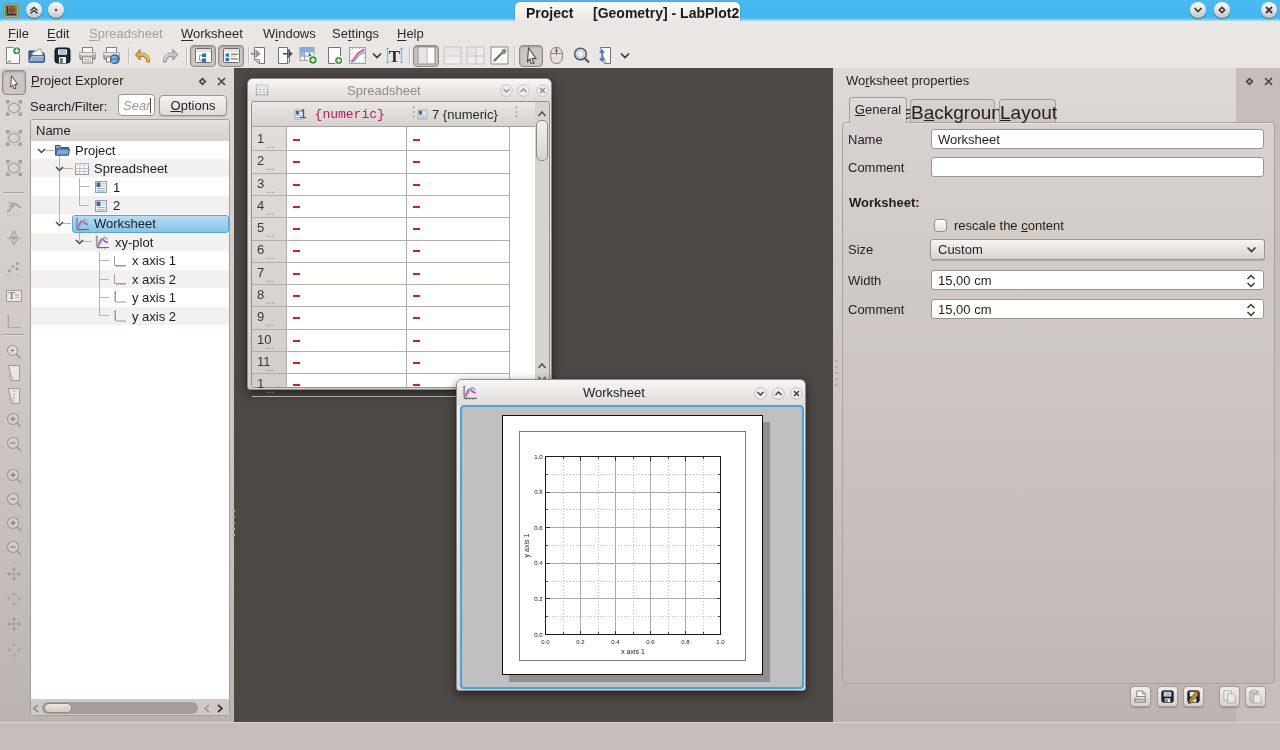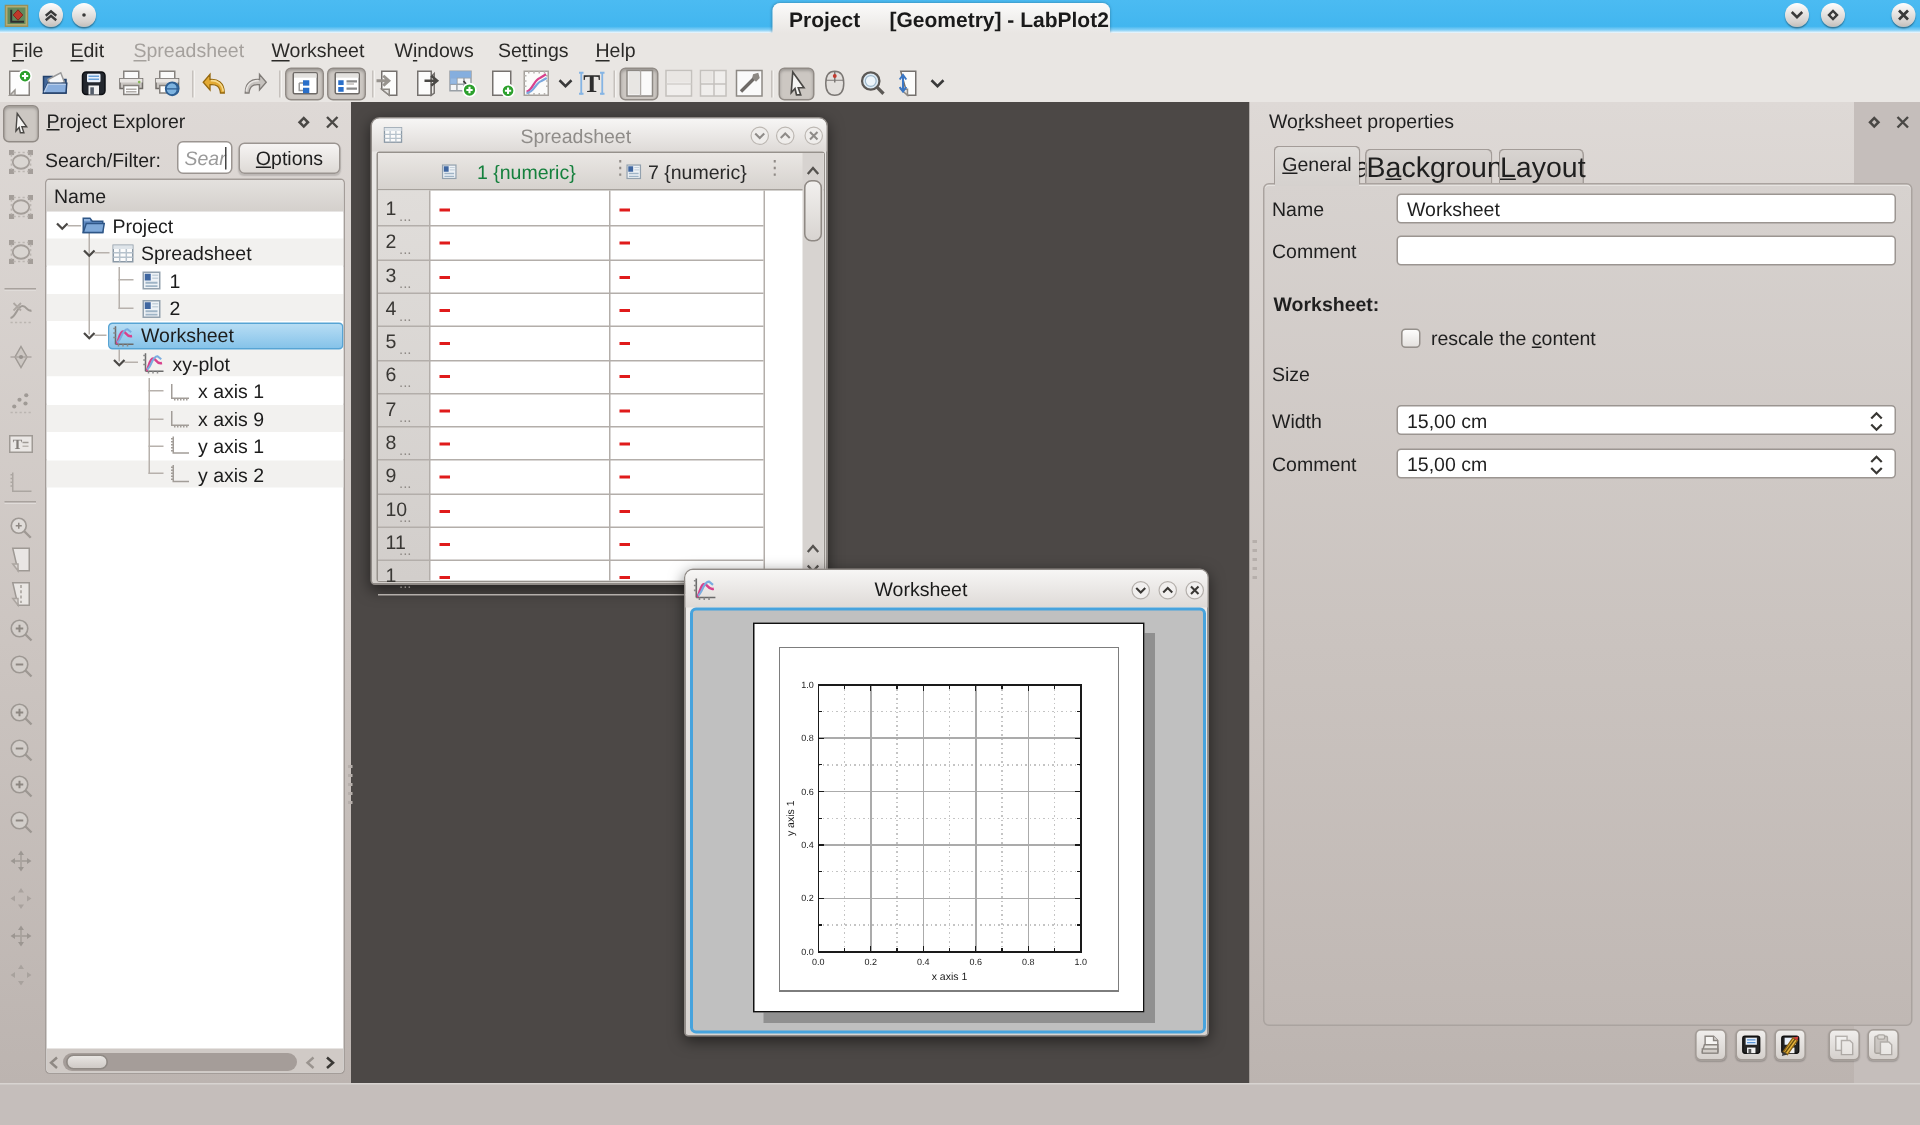--- a/index.html
+++ b/index.html
@@ -609,21 +609,21 @@
           <path d="M2.5 3 L2.5 12.5 L14 12.5" stroke="#a29d98" fill="none"></path>
           <g stroke="#a29d98">
             <line x1="4.5" y1="12.5" x2="4.5" y2="14"></line>
             <line x1="6.5" y1="12.5" x2="6.5" y2="14"></line>
             <line x1="8.5" y1="12.5" x2="8.5" y2="14"></line>
             <line x1="10.5" y1="12.5" x2="10.5" y2="14"></line>
             <line x1="12.5" y1="12.5" x2="12.5" y2="14"></line>
           </g>
         </svg>
       </div>
-   <div class="abs" style="left:101px;top:152px;font-size:13px;color:#1c1c1c;white-space:nowrap;">x axis 9</div>
+   <div class="abs" style="left:101px;top:152px;font-size:13px;color:#1c1c1c;white-space:nowrap;">x axis 2</div>
    <div class="abs" style="left:81px;top:169px;width:16px;height:16px;">
         <svg width="16" height="16" viewBox="0 0 16 16">
           <path d="M3.5 2 L3.5 13 L14 13" stroke="#a29d98" fill="none"></path>
           <g stroke="#a29d98">
             <line x1="2" y1="3.5" x2="3.5" y2="3.5"></line>
             <line x1="2" y1="5.5" x2="3.5" y2="5.5"></line>
             <line x1="2" y1="7.5" x2="3.5" y2="7.5"></line>
             <line x1="2" y1="9.5" x2="3.5" y2="9.5"></line>
             <line x1="2" y1="11.5" x2="3.5" y2="11.5"></line>
           </g>
@@ -700,21 +700,21 @@
             <g stroke="#9fb4c6" stroke-width="1.2">
               <line x1="4" y1="9.5" x2="12" y2="9.5"></line>
               <line x1="4" y1="11.8" x2="12" y2="11.8"></line>
             </g>
             <g stroke="#c6d2dc">
               <line x1="8.5" y1="4.5" x2="12.5" y2="4.5"></line>
               <line x1="8.5" y1="6.5" x2="12.5" y2="6.5"></line>
             </g>
           </svg>
         </div>
-    <div class="abs" style="left:66px;top:5px;font-size:13px;color:#15803d;">1 {numeric}</div>
+    <div class="abs" style="left:47px;top:5px;font-size:13px;color:#be185d;font-family:Liberation Mono, monospace;">1 {numeric}</div>
     <div class="abs" style="left:155px;top:2px;color:#8f8a86;font-size:13px;letter-spacing:0;">⋮</div>
     <div class="abs" style="left:164px;top:6px;">
           <svg width="13" height="13" viewBox="0 0 16 16">
             <rect x="2.5" y="2.5" width="11" height="11" fill="#eef2f6" stroke="#93a1ae"></rect>
             <rect x="3.5" y="3.5" width="4" height="4.5" fill="#3f66a0"></rect>
             <g stroke="#9fb4c6" stroke-width="1.2">
               <line x1="4" y1="9.5" x2="12" y2="9.5"></line>
               <line x1="4" y1="11.8" x2="12" y2="11.8"></line>
             </g>
             <g stroke="#c6d2dc">
@@ -943,20 +943,26 @@
  <div class="abs rlabel" style="left:15px;top:64px;">Name</div>
  <div class="abs rinput" style="left:98px;top:61px;width:333px;height:20px;">
       <span style="position:absolute;left:6px;top:2px;">Worksheet</span>
     </div>
  <div class="abs rlabel" style="left:15px;top:92px;">Comment</div>
  <div class="abs rinput" style="left:98px;top:89px;width:333px;height:20px;"></div>
  <div class="abs rlabel" style="left:16px;top:127px;font-weight:bold;">Worksheet:</div>
  <div class="abs" style="left:101px;top:151px;width:13px;height:13px;background:linear-gradient(#fdfdfc,#e4e1de);border:1px solid #95908b;border-radius:3px;"></div>
  <div class="abs rlabel" style="left:121px;top:150px;">rescale the <u>c</u>ontent</div>
  <div class="abs rlabel" style="left:15px;top:174px;">Size</div>
+ <div class="abs rcombo" style="left:97px;top:171px;width:335px;height:21px;">
+      <span style="position:absolute;left:7px;top:2px;">Custom</span>
+   <svg style="position:absolute;right:7px;top:6px;" width="11" height="8" viewBox="0 0 11 8">
+        <path d="M1.5 1.5 L5.5 5.5 L9.5 1.5" stroke="#3a3835" stroke-width="1.6" fill="none"></path>
+      </svg>
+ </div>
  <div class="abs rlabel" style="left:15px;top:205px;">Width</div>
  <div class="abs rinput" style="left:98px;top:202px;width:333px;height:20px;">
       <span style="position:absolute;left:6px;top:2px;">15,00 cm</span>
    <svg style="position:absolute;right:6px;top:3px;" width="12" height="14" viewBox="0 0 12 14">
         <path d="M2.5 5 L6 1.5 L9.5 5 M2.5 9 L6 12.5 L9.5 9" stroke="#3a3835" stroke-width="1.5" fill="none"></path>
       </svg>
  </div>
  <div class="abs rlabel" style="left:15px;top:234px;">Comment</div>
  <div class="abs rinput" style="left:98px;top:231px;width:333px;height:20px;">
       <span style="position:absolute;left:6px;top:2px;">15,00 cm</span>

